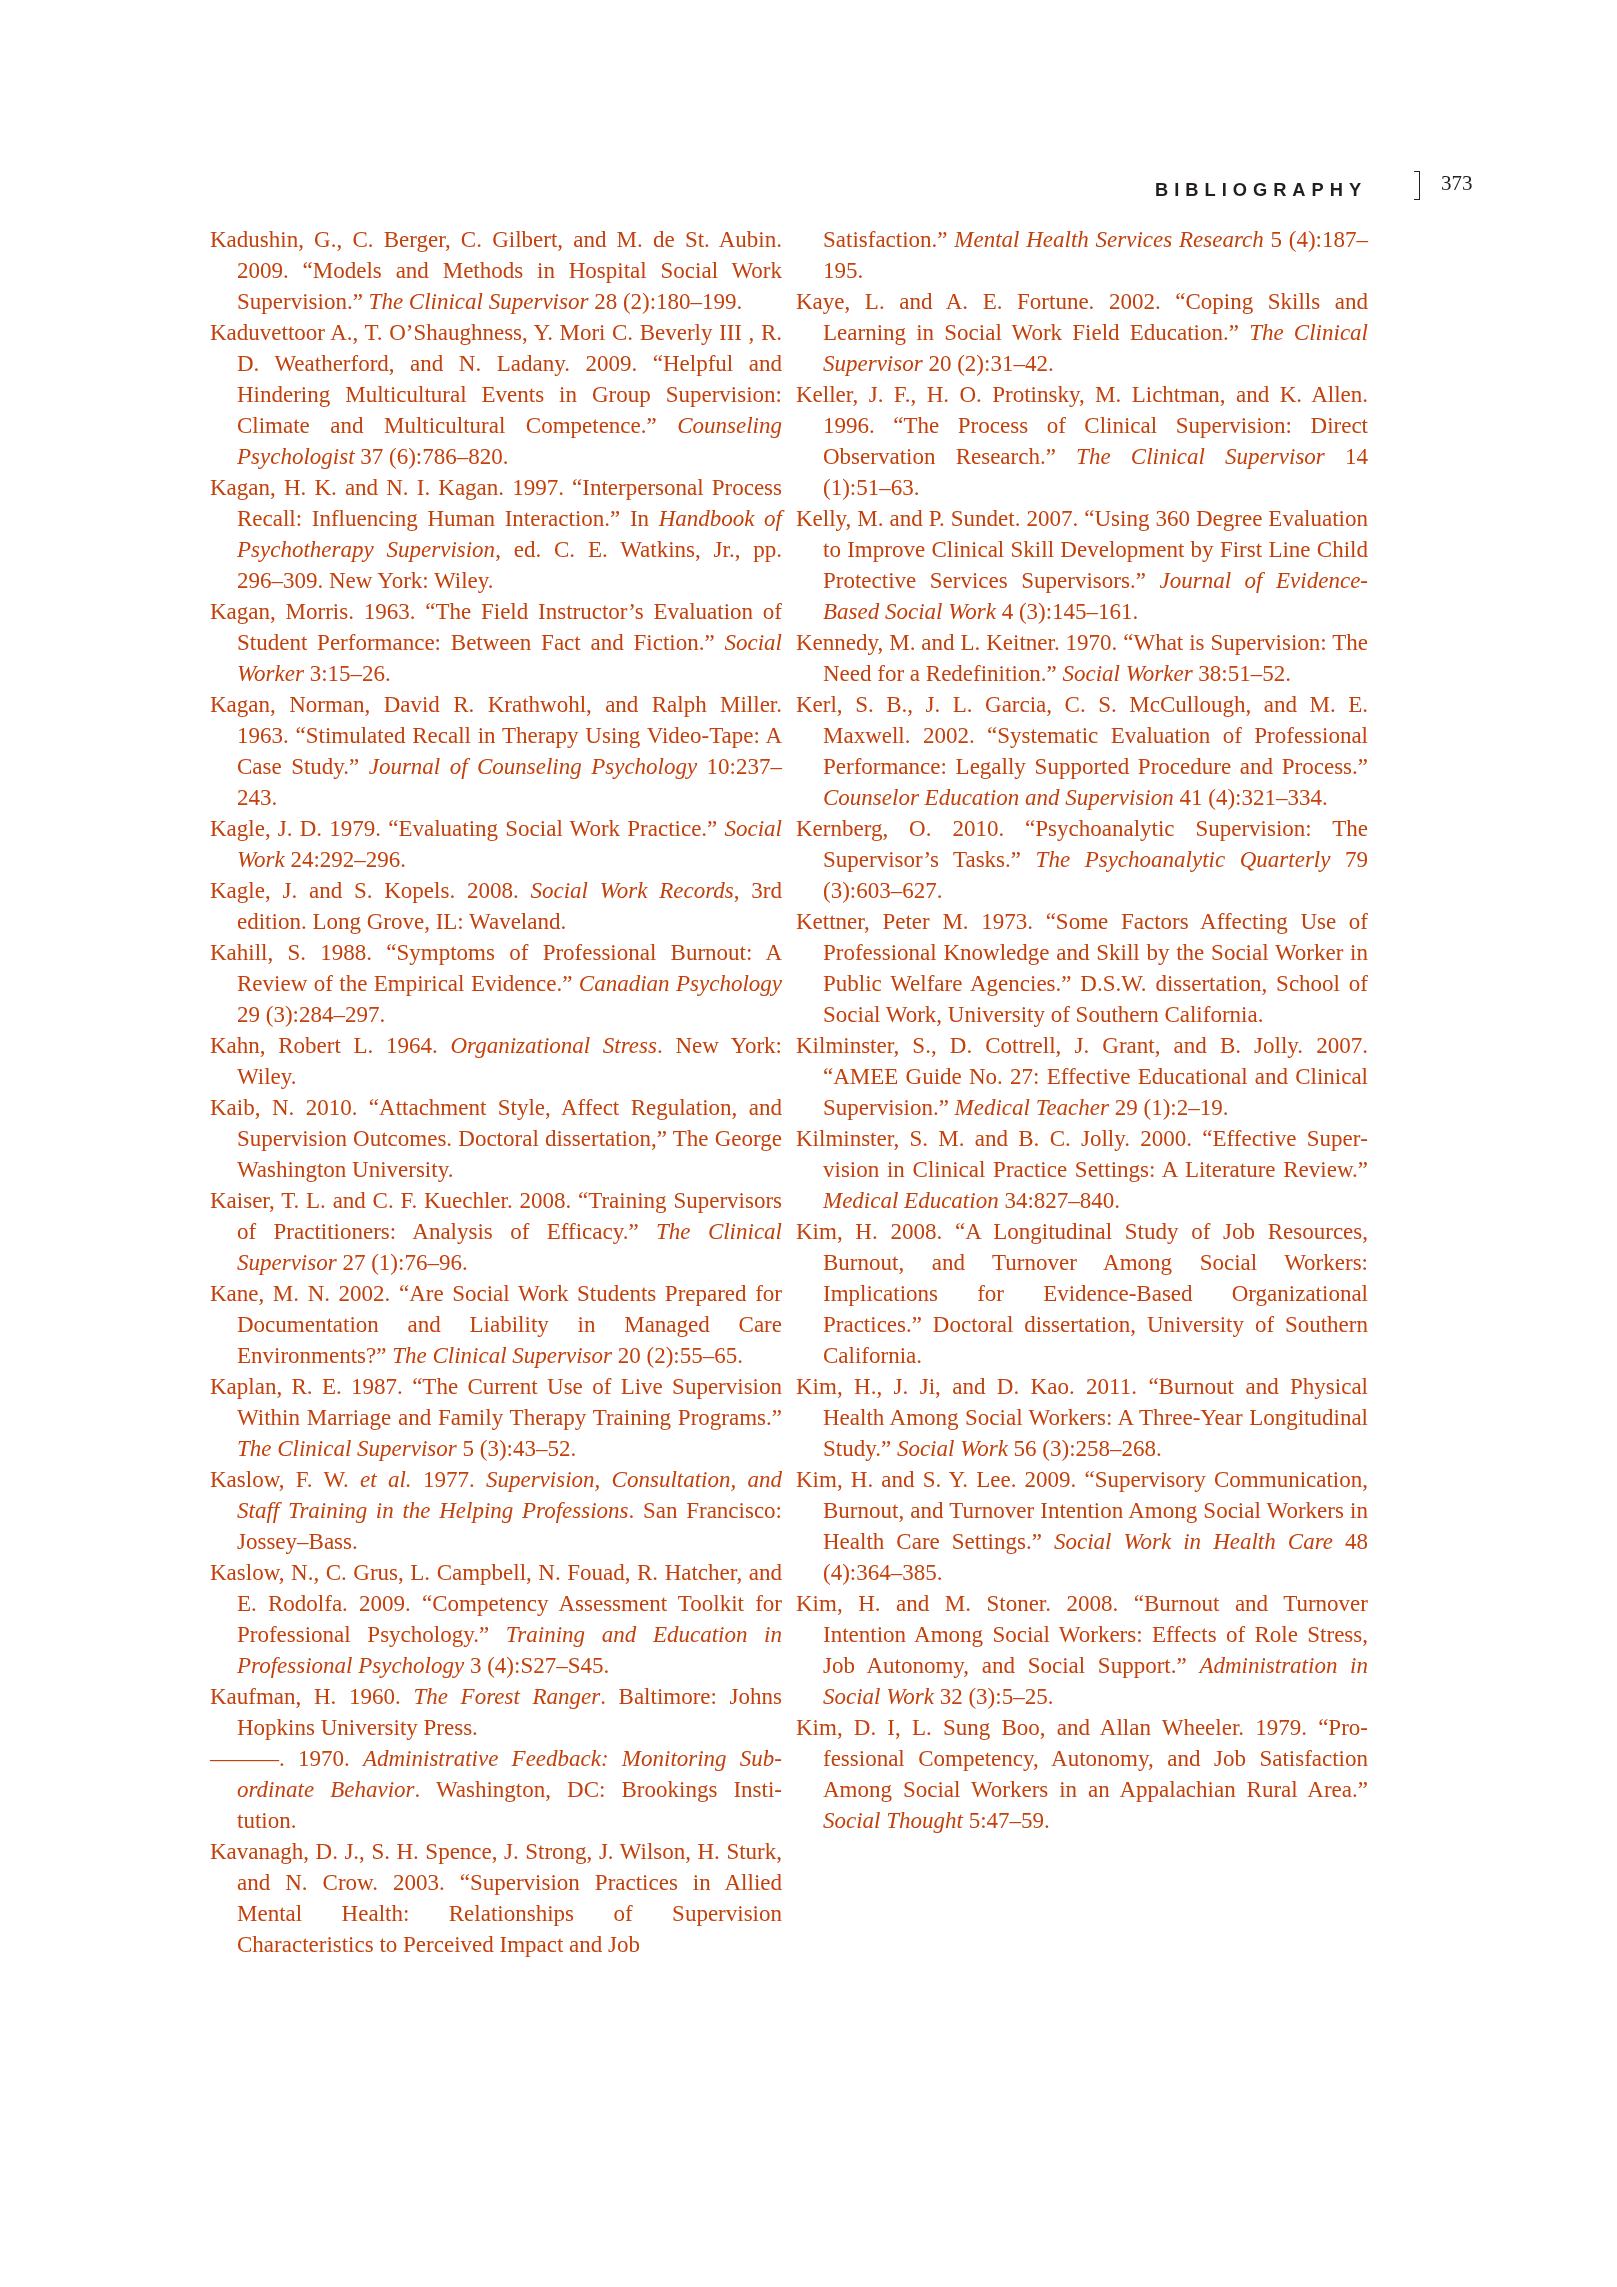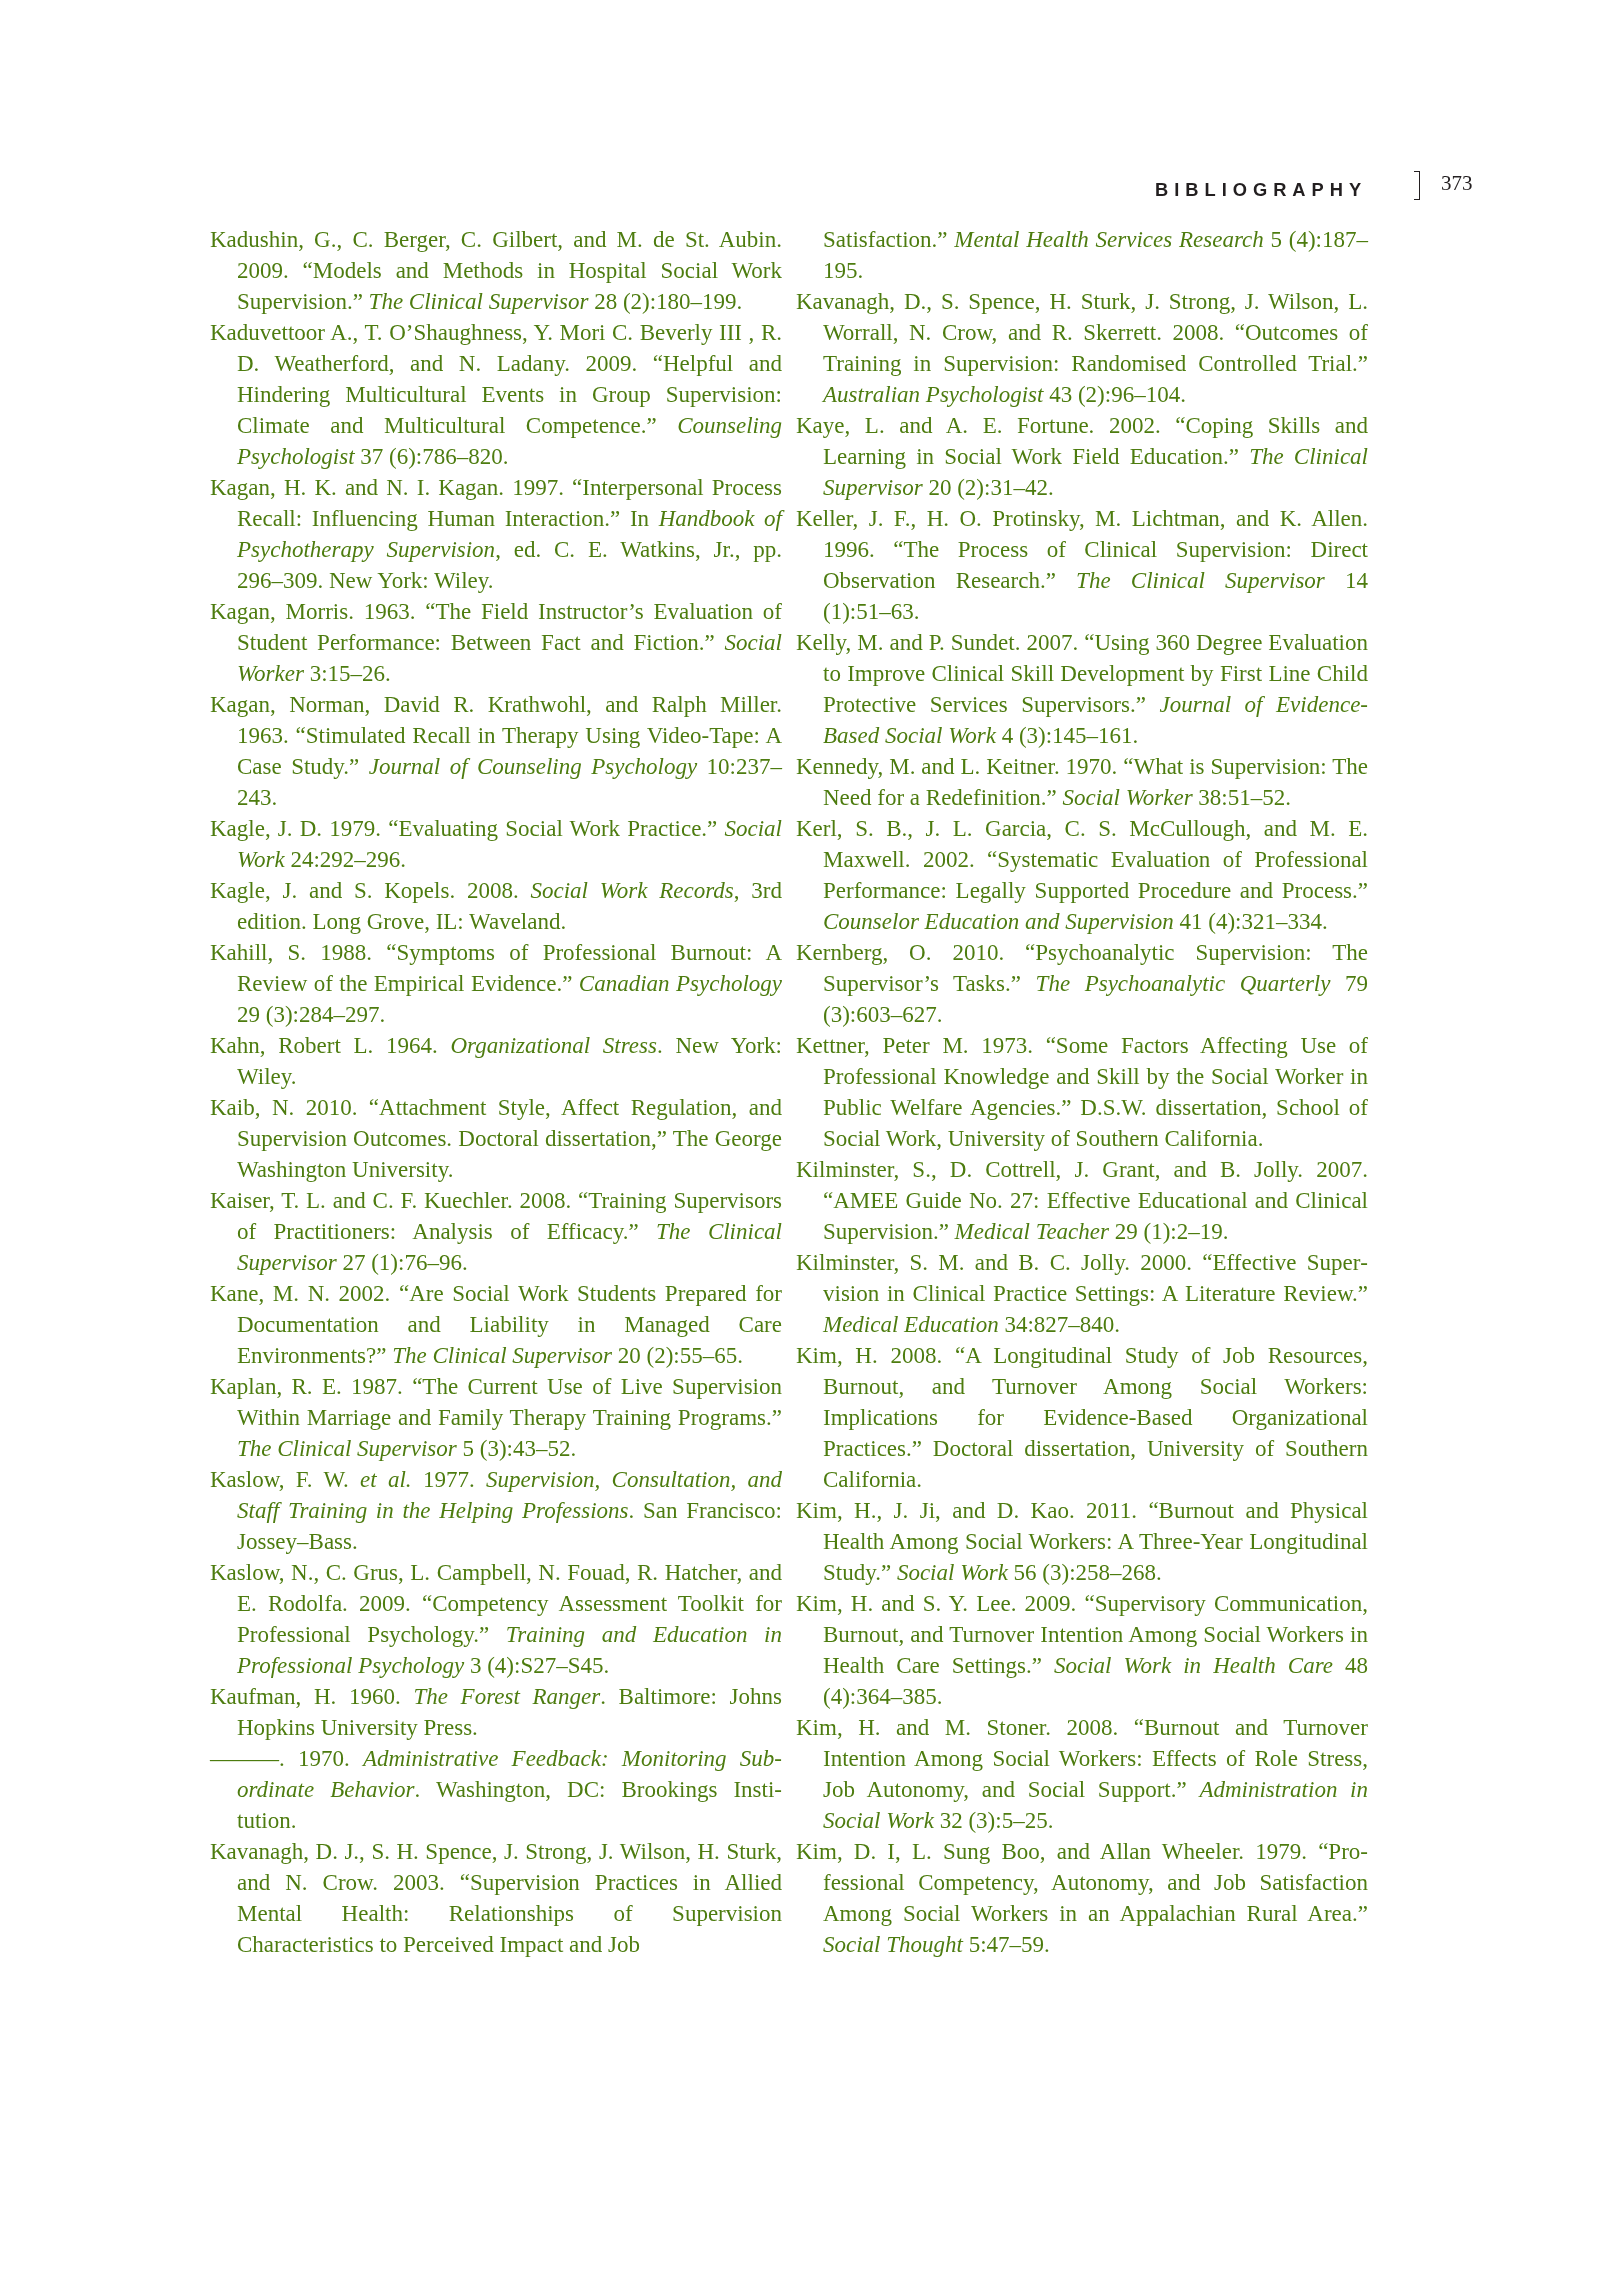--- a/index.html
+++ b/index.html
@@ -2,21 +2,21 @@
 <html><head>
 <meta charset="utf-8">
 <style>
   html, body { margin: 0; padding: 0; background: #ffffff; }
   body { width: 1617px; height: 2287px; position: relative; overflow: hidden; }
   .page { position: absolute; left: 0; top: 0; width: 1617px; height: 2287px; background: #fff; color: #231f20; }
   .running-head { position: absolute; top: 170px; left: 1155px; height: 39px; display: flex; align-items: center; }
   .rh-title { font-family: "Liberation Sans", "DejaVu Sans", sans-serif; font-weight: bold; font-size: 18.3px; letter-spacing: 6px; color: #231f20; }
   .rh-bracket { position: absolute; left: 259px; top: 1px; width: 5.8px; height: 29px; border-right: 1.9px solid #231f20; border-top: 1.9px solid #231f20; border-bottom: 1.9px solid #231f20; box-sizing: border-box; }
   .rh-page { position: absolute; left: 286px; top: 1px; font-family: "Liberation Serif", "DejaVu Serif", serif; font-size: 21px; color: #231f20; }
-  .column { position: absolute; top: 224px; width: 572px; font-family: "Liberation Serif", "DejaVu Serif", serif; font-size: 23px; line-height: 31px; color: #4d7c0f; }
+  .column { position: absolute; top: 224px; width: 572px; font-family: "Liberation Serif", "DejaVu Serif", serif; font-size: 23px; line-height: 31px; color: #c2410c; }
   .col-left { left: 210px; }
   .col-right { left: 796px; }
   .entry { margin: 0; padding-left: 27px; text-indent: -27px; text-align: justify; hyphens: manual; }
   .entry.cont { padding-left: 27px; text-indent: 0; }
   .it { font-style: italic; }
 </style>
 </head>
 <body>
 
 <div class="page">
@@ -41,21 +41,20 @@
       <p class="entry"><span>Kane, M. N. 2002. “Are Social Work Students Prepared for Documentation and Liability in Managed Care Environments?” </span><span class="it">The Clinical Supervisor</span><span> 20 (2):55–65.</span></p>
       <p class="entry"><span>Kaplan, R. E. 1987. “The Current Use of Live Supervi­sion Within Marriage and Family Therapy Training Programs.” </span><span class="it">The Clinical Supervisor</span><span> 5 (3):43–52.</span></p>
       <p class="entry"><span>Kaslow, F. W. </span><span class="it">et al.</span><span> 1977. </span><span class="it">Supervision, Consultation, and Staff Training in the Helping Professions</span><span>. San Fran­cisco: Jossey–Bass.</span></p>
       <p class="entry"><span>Kaslow, N., C. Grus, L. Campbell, N. Fouad, R. Hatcher, and E. Rodolfa. 2009. “Competency Assessment Toolkit for Professional Psychology.” </span><span class="it">Training and Education in Professional Psychology</span><span> 3 (4):S27–S45.</span></p>
       <p class="entry"><span>Kaufman, H. 1960. </span><span class="it">The Forest Ranger</span><span>. Baltimore: Johns Hopkins University Press.</span></p>
       <p class="entry"><span>———. 1970. </span><span class="it">Administrative Feedback: Monitoring Sub­ordinate Behavior</span><span>. Washington, DC: Brookings Insti­tution.</span></p>
       <p class="entry"><span>Kavanagh, D. J., S. H. Spence, J. Strong, J. Wilson, H. Sturk, and N. Crow. 2003. “Supervision Practices in Allied Mental Health: Relationships of Supervi­sion Characteristics to Perceived Impact and Job</span></p>
     </div>
   <div class="column col-right">
       <p class="entry cont"><span>Satisfaction.” </span><span class="it">Mental Health Services Research</span><span> 5 (4):187–195.</span></p>
-      <p class="entry"><span>Kavanagh, D., S. Spence, H. Sturk, J. Strong, J. Wilson, L. Worrall, N. Crow, and R. Skerrett. 2008. “Out­comes of Training in Supervision: Randomised Con­trolled Trial.” </span><span class="it">Australian Psychologist</span><span> 43 (2):96–104.</span></p>
       <p class="entry"><span>Kaye, L. and A. E. Fortune. 2002. “Coping Skills and Learning in Social Work Field Education.” </span><span class="it">The Clini­cal Supervisor</span><span> 20 (2):31–42.</span></p>
       <p class="entry"><span>Keller, J. F., H. O. Protinsky, M. Lichtman, and K. Allen. 1996. “The Process of Clinical Supervision: Direct Observation Research.” </span><span class="it">The Clinical Supervisor</span><span> 14 (1):51–63.</span></p>
       <p class="entry"><span>Kelly, M. and P. Sundet. 2007. “Using 360 Degree Evalu­ation to Improve Clinical Skill Development by First Line Child Protective Services Supervisors.” </span><span class="it">Journal of Evidence-Based Social Work</span><span> 4 (3):145–161.</span></p>
       <p class="entry"><span>Kennedy, M. and L. Keitner. 1970. “What is Supervision: The Need for a Redefinition.” </span><span class="it">Social Worker</span><span> 38:51–52.</span></p>
       <p class="entry"><span>Kerl, S. B., J. L. Garcia, C. S. McCullough, and M. E. Maxwell. 2002. “Systematic Evaluation of Profes­sional Performance: Legally Supported Procedure and Process.” </span><span class="it">Counselor Education and Supervision</span><span> 41 (4):321–334.</span></p>
       <p class="entry"><span>Kernberg, O. 2010. “Psychoanalytic Supervision: The Supervisor’s Tasks.” </span><span class="it">The Psychoanalytic Quarterly</span><span> 79 (3):603–627.</span></p>
       <p class="entry"><span>Kettner, Peter M. 1973. “Some Factors Affecting Use of Professional Knowledge and Skill by the Social Worker in Public Welfare Agencies.” D.S.W. disserta­tion, School of Social Work, University of Southern California.</span></p>
       <p class="entry"><span>Kilminster, S., D. Cottrell, J. Grant, and B. Jolly. 2007. “AMEE Guide No. 27: Effective Educational and Clinical Supervision.” </span><span class="it">Medical Teacher</span><span> 29 (1):2–19.</span></p>
       <p class="entry"><span>Kilminster, S. M. and B. C. Jolly. 2000. “Effective Super­vision in Clinical Practice Settings: A Literature Review.” </span><span class="it">Medical Education</span><span> 34:827–840.</span></p>
       <p class="entry"><span>Kim, H. 2008. “A Longitudinal Study of Job Resources, Burnout, and Turnover Among Social Workers: Implications for Evidence-Based Organizational Practices.” Doctoral dissertation, University of Southern California.</span></p>

